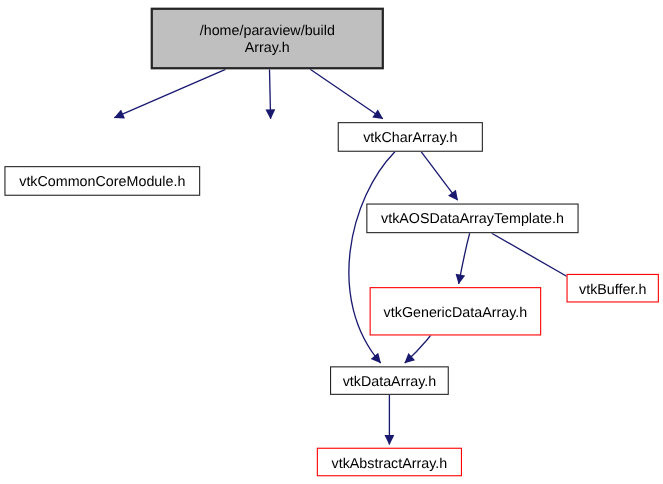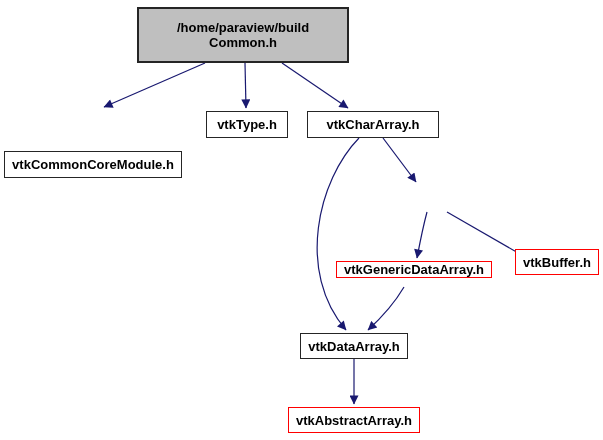--- a/index.html
+++ b/index.html
@@ -11,21 +11,20 @@
     --text:#000000;
     --bg:#ffffff;
   }
   html,body{margin:0;padding:0;}
   body{background:var(--bg);font-family:"Liberation Sans",sans-serif;}
   .canvas{
     position:relative;
     width:603px;height:440px;
     background:var(--bg);
     overflow:hidden;
-    font-weight:bold;
   }
   .edges{position:absolute;left:0;top:0;width:603px;height:440px;}
   .edges path, .edges line{stroke:var(--edge);stroke-width:1.2;fill:none;}
   .node{
     position:absolute;
     box-sizing:border-box;
     display:flex;flex-direction:column;
     align-items:center;justify-content:center;
     text-align:center;
     background:var(--node-fill);
@@ -36,21 +35,21 @@
     white-space:nowrap;
   }
   .node.root{background:var(--root-fill);border-width:2px;}
   .node.truncated{border-color:var(--trunc-border);}
   
   #n-root{left:137px;top:7px;width:212px;height:56px;}
   #n-commoncore{left:4px;top:111px;width:178px;height:27px;margin-top:40px;}
   #n-vtktype{left:206px;top:111px;width:82px;height:27px;}
   #n-chararray{left:307px;top:111px;width:132px;height:27px;}
   #n-aos{left:333px;top:185px;width:193px;height:27px;}
-  #n-generic{left:336px;top:261px;width:156px;height:17px;text-align:right;}
+  #n-generic{left:336px;top:261px;width:156px;height:44px;text-align:right;}
   #n-buffer{left:515px;top:249px;width:84px;height:26px;}
   #n-dataarray{left:300px;top:333px;width:108px;height:26px;}
   #n-abstract{left:288px;top:407px;width:132px;height:26px;}
 </style>
 </head>
 <body>
 
 <div class="canvas">
 
   <svg class="edges" width="603" height="440" viewBox="0 0 603 440" xmlns="http://www.w3.org/2000/svg">
@@ -65,35 +64,35 @@
     <path d="M 359,138 C 318,180 296,272 346,330" marker-end="url(#arrow)"></path>
     <line x1="383" y1="138" x2="416" y2="182" marker-end="url(#arrow)"></line>
     <path d="M 427,212 C 423,227 420,242 417,258" marker-end="url(#arrow)"></path>
     <line x1="447" y1="212" x2="527" y2="258" marker-end="url(#arrow)"></line>
     <path d="M 404,287 C 394,304 380,319 368,330" marker-end="url(#arrow)"></path>
     <line x1="354" y1="359" x2="354" y2="404" marker-end="url(#arrow)"></line>
   </svg>
 
   <div id="n-root" class="node root">
     <div>/home/paraview/build</div>
-    <div>Common.h</div>
+    <div>Array.h</div>
   </div>
 
   <div id="n-commoncore" class="node">
     <span>vtkCommonCoreModule.h</span>
   </div>
 
-  <div id="n-vtktype" class="node">
-    <span>vtkType.h</span>
-  </div>
 
   <div id="n-chararray" class="node">
     <span>vtkCharArray.h</span>
   </div>
 
+  <div id="n-aos" class="node">
+    <span>vtkAOSDataArrayTemplate.h</span>
+  </div>
 
   <div id="n-generic" class="node truncated">
     <span>vtkGenericDataArray.h</span>
   </div>
 
   <div id="n-buffer" class="node truncated">
     <span>vtkBuffer.h</span>
   </div>
 
   <div id="n-dataarray" class="node">

